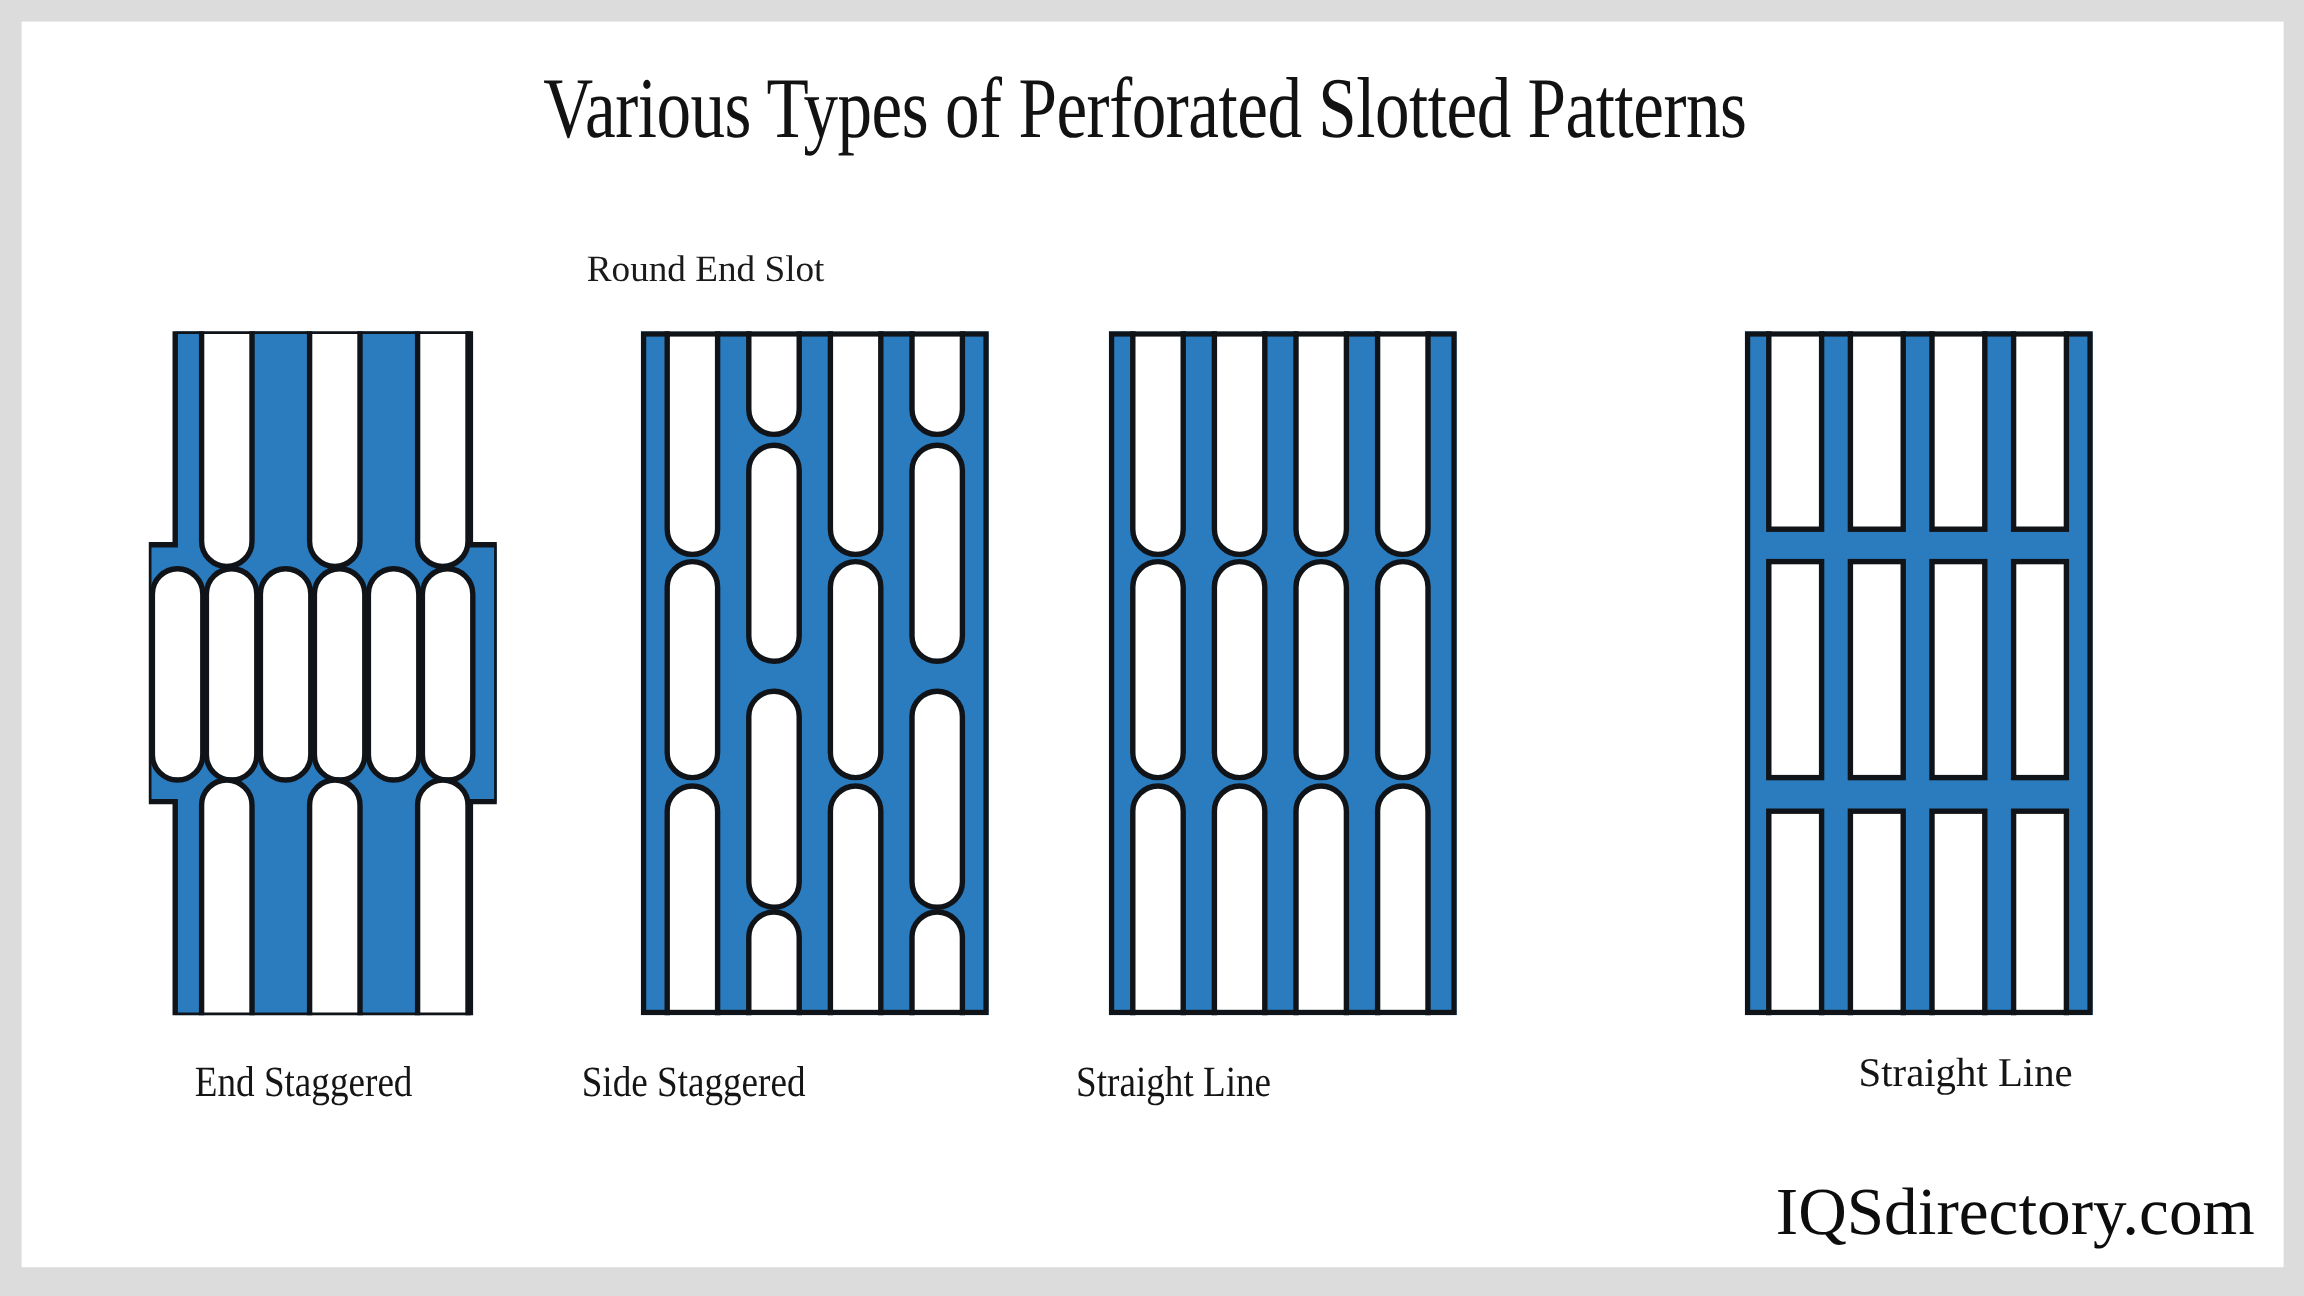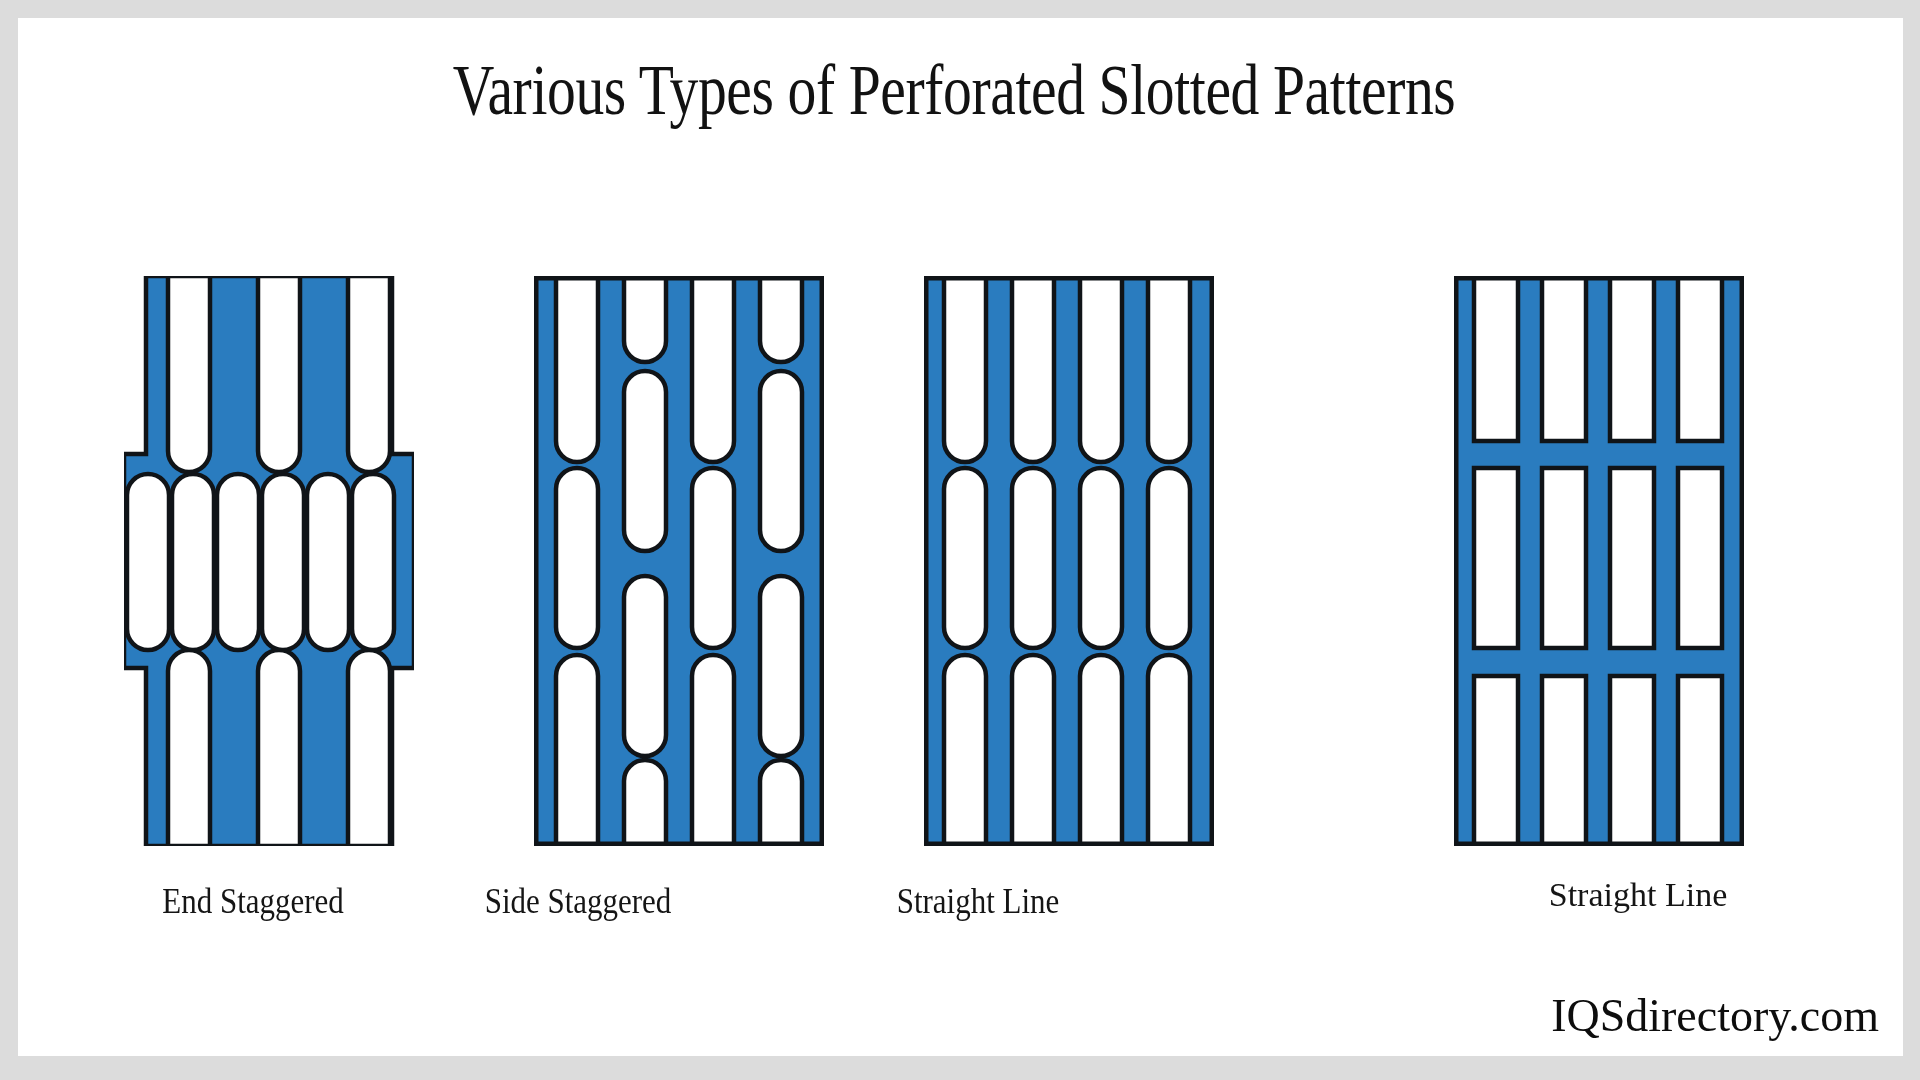--- a/index.html
+++ b/index.html
@@ -99,34 +99,35 @@
     left: 1450px; top: 858px; width: 340px;
     font-size: 34px;
   }
 
   
   #watermark {
     position: absolute;
     right: 24px;
     bottom: 14px;
     font-family: "Liberation Serif", serif;
-    font-size: 46px;
+    font-size: 56px;
     color: #0d0d0d;
     white-space: nowrap;
   }
 </style>
 </head>
 <body>
 
 <div id="frame">
 
   <div id="canvas">
 
     <div id="title">Various Types of Perforated Slotted Patterns</div>
 
+    <div class="group-header" id="hdr-round">Round End Slot</div>
 
 
     <div class="pattern" id="pat-end-staggered">
       <svg width="290" height="570" viewBox="0 0 290 570">
         <defs>
           
         </defs>
 
         <g>
           <path d="M 22,0 H 268 V 178 H 290 V 392 H 268 V 570 H 22 V 392 H 0 V 178 H 22 Z" fill="#2a7cbf" stroke="none"></path>

